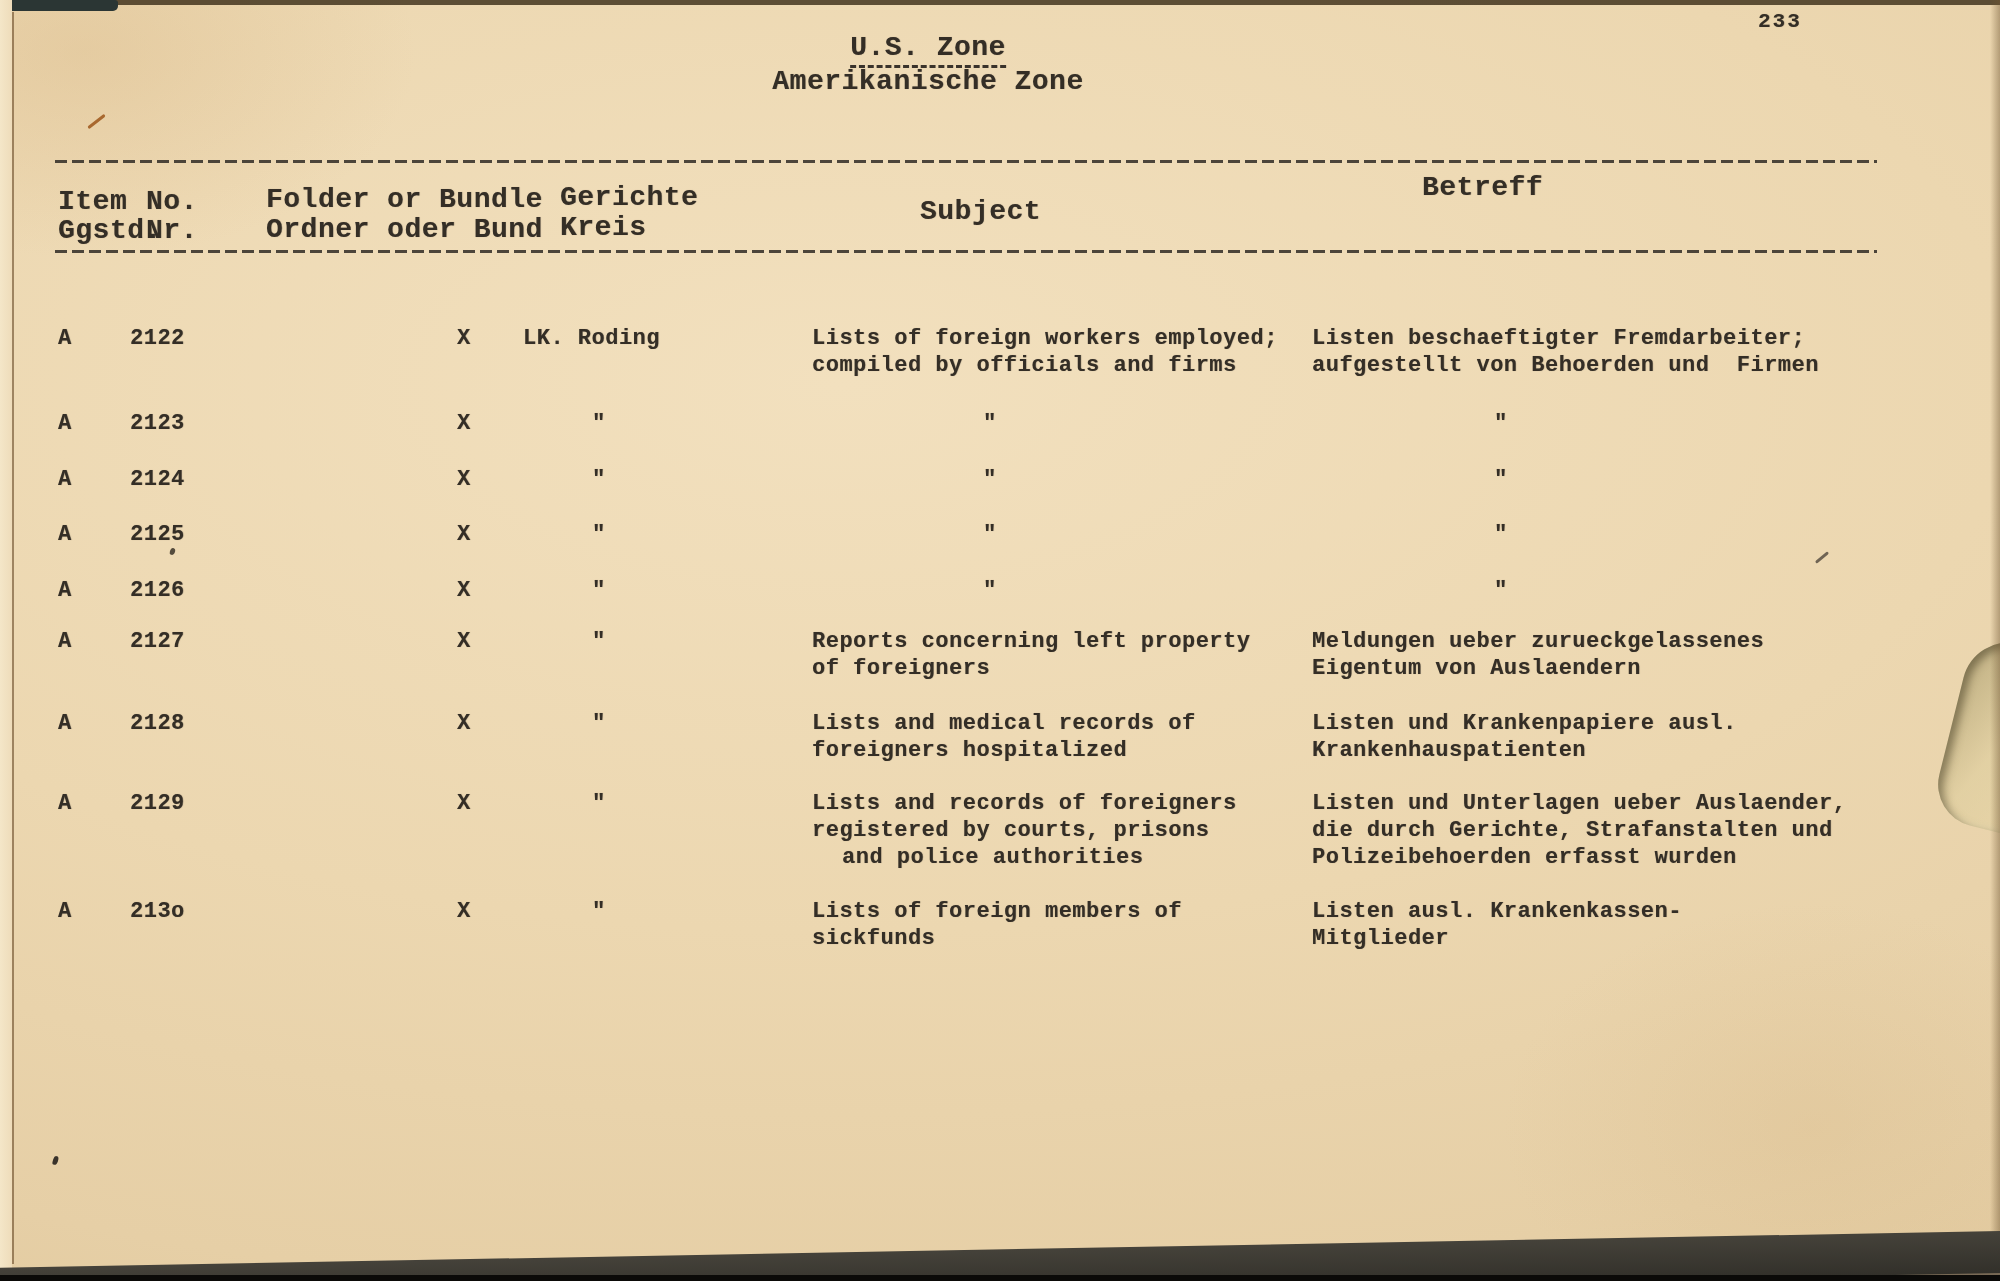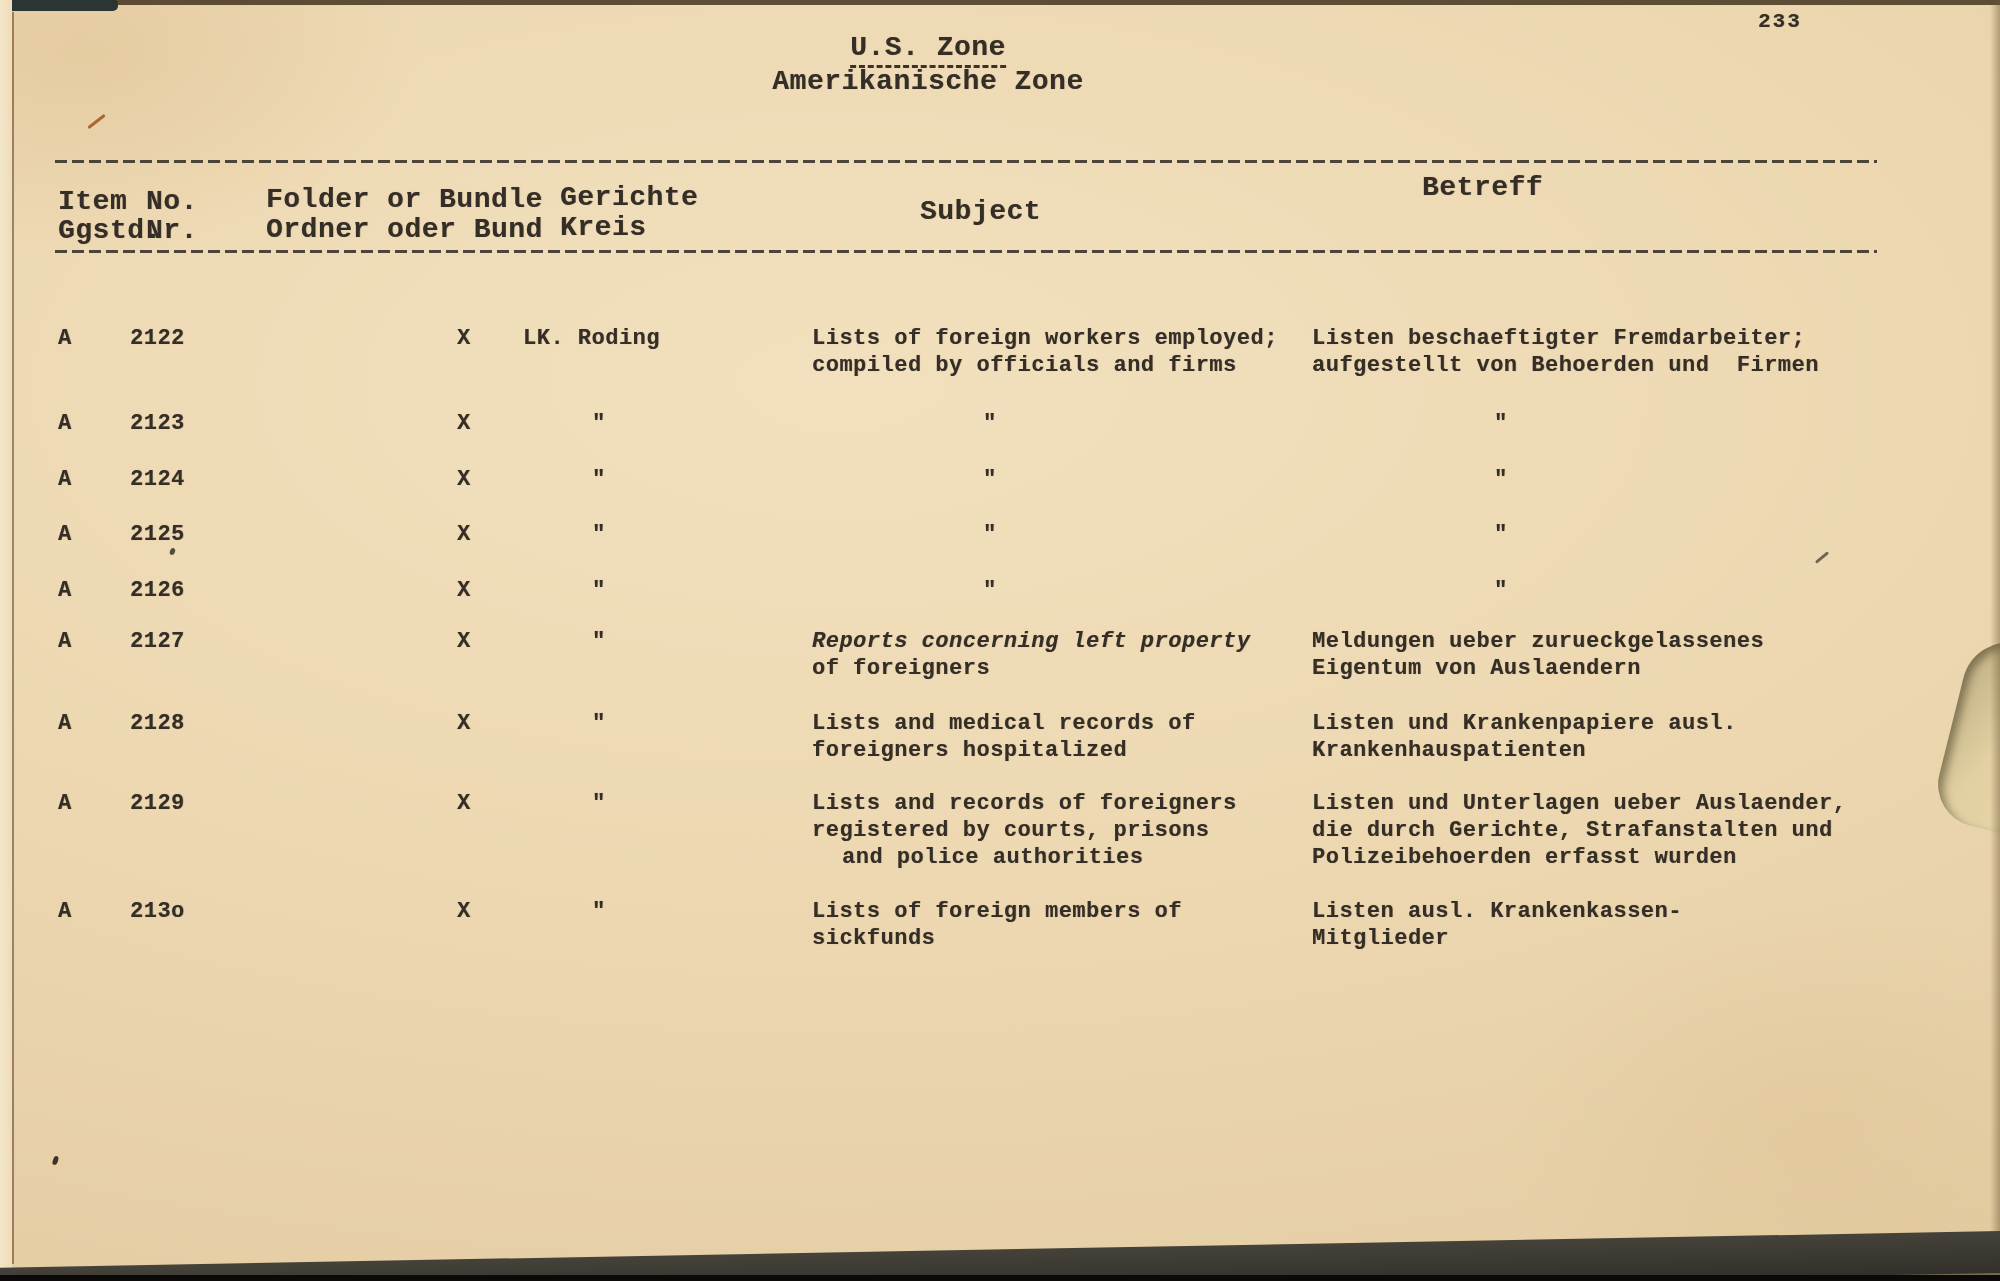--- a/index.html
+++ b/index.html
@@ -127,21 +127,21 @@
         <span class="cell" style="left: 457px; top: 0px;">X</span>
         <span class="cell" style="left: 592px; top: 0px;">"</span>
         <span class="cell" style="left: 983px; top: 0px;">"</span>
         <span class="cell" style="left: 1494px; top: 0px;">"</span>
       </div>
       <div class="row" style="top: 628px;">
         <span class="cell" style="left: 58px; top: 0px;">A</span>
         <span class="cell" style="left: 130px; top: 0px;">2127</span>
         <span class="cell" style="left: 457px; top: 0px;">X</span>
         <span class="cell" style="left: 592px; top: 0px;">"</span>
-        <span class="cell" style="left: 812px; top: 0px; font-style: italic;">Reports concerning left property</span>
+        <span class="cell" style="left: 812px; top: 0px;">Reports concerning left property</span>
         <span class="cell" style="left: 812px; top: 27px;">of foreigners</span>
         <span class="cell" style="left: 1312px; top: 0px;">Meldungen ueber zurueckgelassenes</span>
         <span class="cell" style="left: 1312px; top: 27px;">Eigentum von Auslaendern</span>
       </div>
       <div class="row" style="top: 710px;">
         <span class="cell" style="left: 58px; top: 0px;">A</span>
         <span class="cell" style="left: 130px; top: 0px;">2128</span>
         <span class="cell" style="left: 457px; top: 0px;">X</span>
         <span class="cell" style="left: 592px; top: 0px;">"</span>
         <span class="cell" style="left: 812px; top: 0px;">Lists and medical records of</span>

